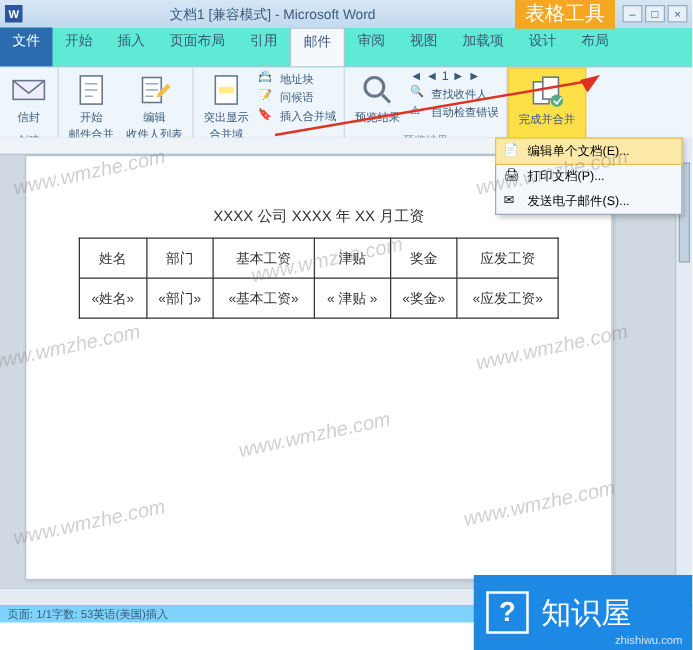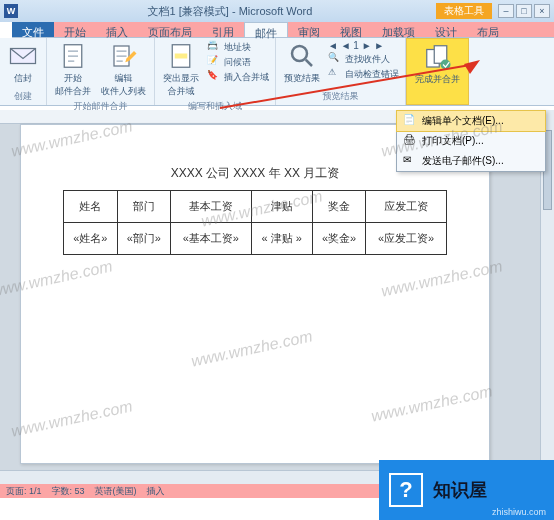--- a/index.html
+++ b/index.html
@@ -1,23 +1,23 @@
 <!DOCTYPE html>
 <html><head>
 <meta charset="utf-8">
 <style>
 * { margin: 0; padding: 0; box-sizing: border-box; font-family: "Microsoft YaHei", SimSun, sans-serif; }
 body { background: #fff; width: 554px; height: 520px; overflow: hidden; position: relative; }
 .titlebar { height: 22px; background: linear-gradient(#d6e6f5,#c3d9ef); display: flex; align-items: center; font-size: 11px; color: #3b5a7a; padding: 0 4px; }
 .titlebar .wicon { width: 14px; height: 14px; background:#2b579a; margin-right:6px; display:inline-flex; align-items:center; justify-content:center; color:#fff; font-size:9px; font-weight:bold;}
 .titlebar .ttl { flex:1; text-align:center; }
-.titlebar .tool-tab { background:#f5a623; color:#fff; padding:1px 8px; margin-left:auto; font-size:10px;}
+.titlebar .tool-tab { background:#f5a623; color:#fff; padding:1px 8px; margin-left:auto; font-size:16px;}
 .winbtns { display:flex; gap:2px; margin-left:6px;}
 .winbtns span { width:16px; height:14px; border:1px solid #9ab; display:flex; align-items:center; justify-content:center; font-size:9px; background:#e8f0f8;}
-.menubar { height:16px; background:#fca5a5; display:flex; font-size:11px; border-bottom:1px solid #b0c4d8;margin-left:12px;}
+.menubar { height:32px; background:#5eead4; display:flex; font-size:11px; border-bottom:1px solid #b0c4d8;}
 .menubar .tab { padding:3px 10px; color:#3b5a7a; cursor:pointer;}
 .menubar .tab.file { background:#2b6cb0; color:#fff;}
 .menubar .tab.active { background:#f5f9fc; border:1px solid #b0c4d8; border-bottom:none; }
 .ribbon { height:68px; background:#eef5fb; border-bottom:1px solid #b0c4d8; display:flex; font-size:10px; color:#3b5a7a;}
 .rgroup { border-right:1px solid #cdd9e5; padding:2px 6px; display:flex; flex-direction:column; justify-content:space-between;}
 .rgroup .items { display:flex; gap:6px; align-items:flex-start;}
 .rbtn { display:flex; flex-direction:column; align-items:center; gap:1px; cursor:pointer; padding:1px 2px;}
 .rbtn .ic { width:18px; height:18px; display:flex; align-items:center; justify-content:center;}
 .rbtn.big .ic { width:30px; height:30px;}
 .rbtn .lbl { font-size:9px; white-space:nowrap;}
@@ -33,25 +33,25 @@
 .docarea { position:absolute; top:110px; left:0; right:14px; bottom:50px; background:#d0d9e1; overflow:hidden;}
 .ruler { height:14px; background:#eef3f8; border-bottom:1px solid #b8c6d4;}
 .page { position:absolute; top:14px; left:20px; width:470px; height:340px; background:#fff; border:1px solid #b8c6d4; box-shadow:1px 1px 3px rgba(0,0,0,.15);}
 .pagecontent { padding:40px 42px; font-size:11px; color:#333;}
 .doctitle { text-align:center; margin-bottom:8px; font-size:12px;}
 table.salary { border-collapse:collapse; width:100%;}
 table.salary td { border:1px solid #333; padding:8px 4px; text-align:center; font-size:11px;}
 .vscroll { position:absolute; top:110px; right:0; width:14px; bottom:50px; background:#e4ebf2; border-left:1px solid #b8c6d4;}
 .vscroll .thumb { position:absolute; top:20px; left:2px; right:2px; height:80px; background:#c3d1df; border:1px solid #9ab;}
 .hscroll { position:absolute; bottom:36px; left:0; right:14px; height:14px; background:#e4ebf2; border-top:1px solid #b8c6d4;}
-.statusbar { position:absolute; bottom:22px; left:0; right:0; height:14px; background:#fca5a5; font-size:9px; color:#3b5a7a; display:flex; align-items:center; gap:10px; padding:0 6px;}
+.statusbar { position:absolute; bottom:22px; left:0; right:0; height:14px; background:#7dd3fc; font-size:9px; color:#3b5a7a; display:flex; align-items:center; gap:0; padding:0 6px;}
 .arrow { position:absolute; top:60px; left:220px; width:260px; height:50px; z-index:15; pointer-events:none;}
 .badge { position:absolute; right:0; bottom:0; width:175px; height:60px; background:#1e88e5; display:flex; align-items:center; padding:0 10px; gap:10px; z-index:30;}
 .badge .q { width:34px; height:34px; border:2px solid #fff; color:#fff; font-size:22px; font-weight:bold; display:flex; align-items:center; justify-content:center;}
-.badge .btxt { color:#0f172a; font-size:18px; font-weight:bold;}
+.badge .btxt { color:#ffffff; font-size:24px; font-weight:normal;}
 .badge .burl { position:absolute; right:8px; bottom:3px; color:#cfe6fb; font-size:9px;}
 .wm { position:absolute; color:rgba(120,120,120,.35); font-size:16px; font-style:italic; transform:rotate(-12deg); pointer-events:none; z-index:25;}
 svg.ic { width:100%; height:100%;}
 </style>
 </head>
 <body>
 
 <div class="titlebar">
   <span class="wicon">W</span>
   <span class="ttl">文档1 [兼容模式] - Microsoft Word</span>

